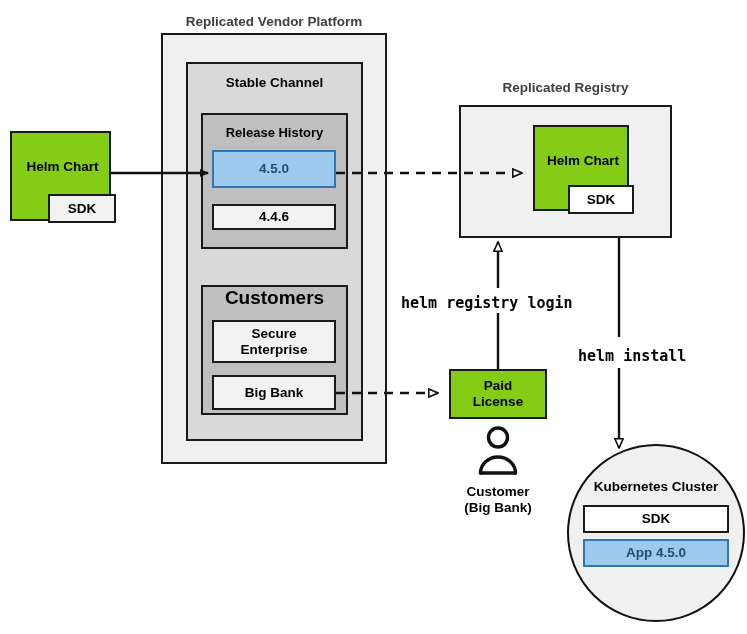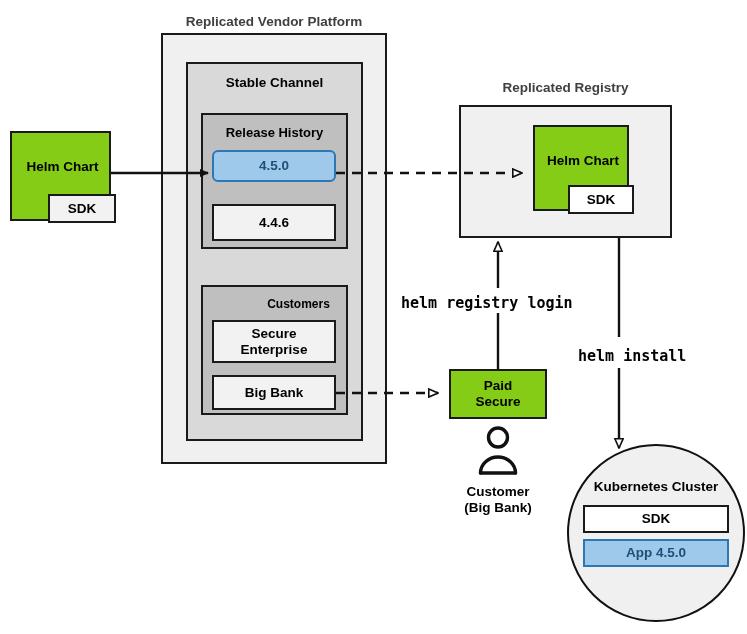--- a/index.html
+++ b/index.html
@@ -90,30 +90,30 @@
   <div class="node shell-platform" style="left:161px; top:33px; width:226px; height:431px;"></div>
 
   <div class="node shell-channel" style="left:186px; top:62px; width:177px; height:379px;">
     <div class="grp-title" style="top:11px; font-size:13.5px;">Stable Channel</div>
   </div>
 
   <div class="node shell-group" style="left:201px; top:113px; width:147px; height:136px;">
     <div class="grp-title" style="top:10px; font-size:13px;">Release History</div>
   </div>
 
-  <div class="node box-blue" style="left:212px; top:150px; width:124px; height:32px;border-radius:6px;">
+  <div class="node box-blue" style="left:212px; top:150px; width:124px; height:38px;">
     <div class="boxed" style="width:100%; height:100%; font-size:13.5px; color:#1f4e79;">4.5.0</div>
   </div>
 
-  <div class="node box-white" style="left:212px; top:204px; width:124px; height:37px;">
+  <div class="node box-white" style="left:212px; top:204px; width:124px; height:26px;">
     <div class="boxed" style="width:100%; height:100%; font-size:13.5px;">4.4.6</div>
   </div>
 
   <div class="node shell-group" style="left:201px; top:285px; width:147px; height:130px;">
-    <div class="grp-title" style="top:10px; font-size:12px;padding-left:24px;">Customers</div>
+    <div class="grp-title" style="top:0; font-size:19px;">Customers</div>
   </div>
 
   <div class="node box-white" style="left:212px; top:375px; width:124px; height:35px;">
     <div class="boxed" style="width:100%; height:100%; font-size:13.5px;">Big Bank</div>
   </div>
 
   <div class="node box-white" style="left:212px; top:320px; width:124px; height:43px;">
     <div class="boxed" style="width:100%; height:100%; font-size:13.5px;">Secure
 Enterprise</div>
   </div>
@@ -124,21 +124,21 @@
 
   <div class="node box-gray" style="left:533px; top:125px; width:96px; height:86px;">
     <div class="boxed" style="position:absolute; left:0; top:22px; width:96px; height:24px; font-size:13.5px;">Helm Chart</div>
   </div>
   <div class="node box-plain" style="left:568px; top:185px; width:66px; height:29px;">
     <div class="boxed" style="width:100%; height:100%; font-size:13.5px;">SDK</div>
   </div>
 
   <div class="node box-gray" style="left:449px; top:369px; width:98px; height:50px;">
     <div class="boxed" style="width:100%; height:100%; font-size:13.5px;">Paid
-Secure</div>
+License</div>
   </div>
 
   <div class="node" style="left:472px; top:426px; width:52px; height:50px;">
     <svg width="52" height="50" viewBox="0 0 52 50">
       <circle cx="26" cy="11.5" r="9.5" fill="#ffffff" stroke="#111111" stroke-width="3.4"></circle>
       <path d="M8.5 47 a17.5 16 0 0 1 35 0" fill="#ffffff" stroke="#111111" stroke-width="3.4" stroke-linecap="round"></path>
       <path d="M8.5 47 L43.5 47" stroke="#111111" stroke-width="3.4" stroke-linecap="round"></path>
     </svg>
   </div>
   <div class="cap" style="left:428px; top:484px; width:140px; font-size:13.5px;">Customer

